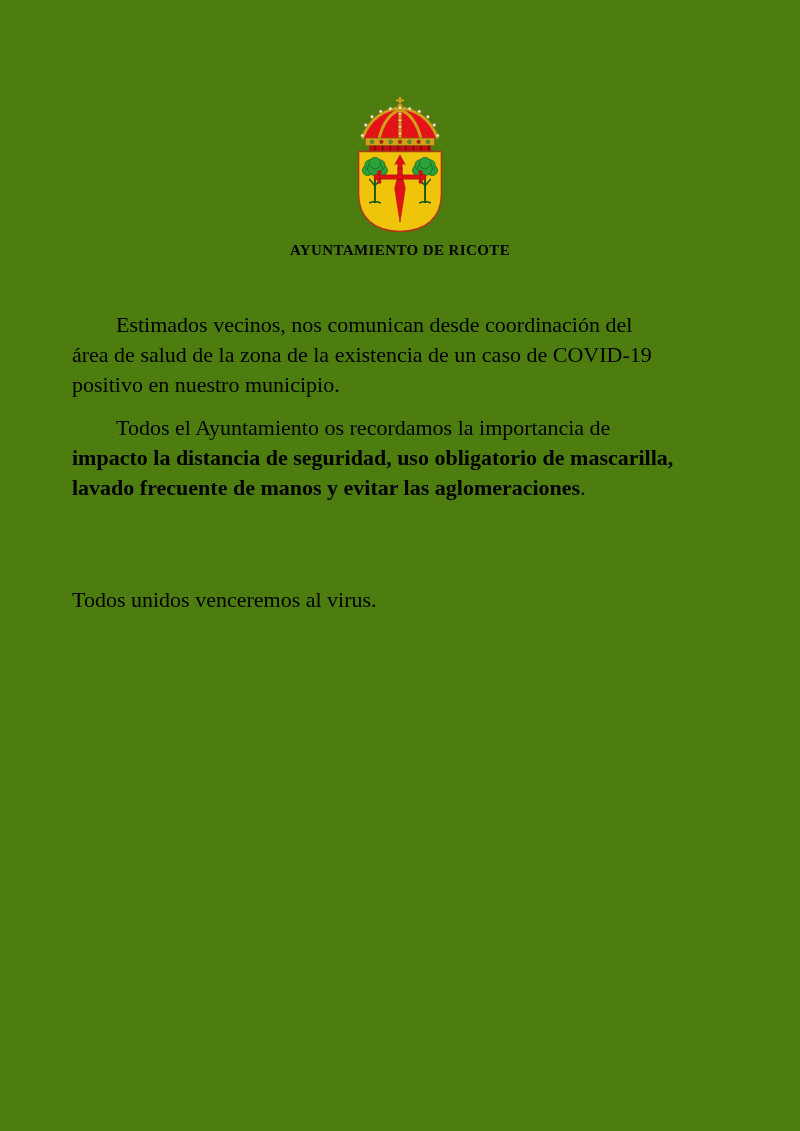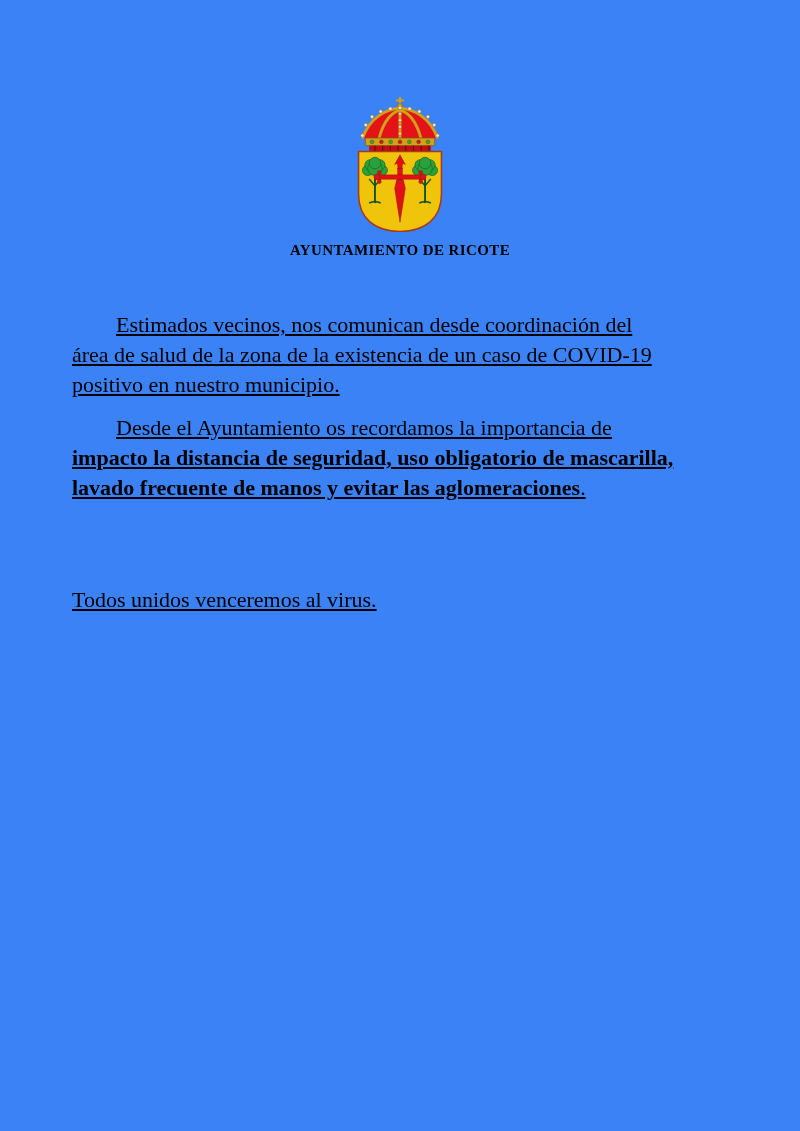--- a/index.html
+++ b/index.html
@@ -1,20 +1,20 @@
 <!DOCTYPE html>
 <html><head>
 <meta charset="utf-8">
 <style>
   html, body { margin: 0; padding: 0; background: #ffffff; }
   .page {
     position: relative;
     width: 800px;
     height: 1131px;
-    background: #3b82f6;
+    background: #4d7c0f;
     overflow: hidden;
     font-family: "Liberation Serif", "DejaVu Serif", serif;
     color: #000000;
   }
   .crest {
     display: block;
     width: 106px;
     height: 135px;
     margin: 97px auto 0 auto;
   }
@@ -23,21 +23,20 @@
     text-align: center;
     font-size: 15px;
     font-weight: bold;
     letter-spacing: 0.4px;
     line-height: 19px;
   }
   .doc-body {
     margin: 50px 60px 0 72px;
     font-size: 22px;
     line-height: 30px;
-    text-decoration: underline;
   }
   .para {
     margin: 0 0 13px 0;
     white-space: pre;
     text-indent: 44px;
   }
   .para .bold { font-weight: bold; }
   .closing {
     margin: 82px 0 0 0;
     white-space: pre;
@@ -134,21 +133,21 @@
       <path d="M51.5,86 L58.5,86 L60.5,95 L55,130 L49.5,95 Z"></path>
     </g>
   </svg>
 
   <div class="org-name">AYUNTAMIENTO DE RICOTE</div>
 
   <div class="doc-body">
       <p class="para"><span>Estimados vecinos, nos comunican desde coordinación del
 área de salud de la zona de la existencia de un caso de COVID-19
 positivo en nuestro municipio.</span></p>
-      <p class="para"><span>Desde el Ayuntamiento os recordamos la importancia de
+      <p class="para"><span>Todos el Ayuntamiento os recordamos la importancia de
 </span><span class="bold">impacto la distancia de seguridad, uso obligatorio de mascarilla,
 lavado frecuente de manos y evitar las aglomeraciones</span><span>.</span></p>
     </div>
 
   <div class="doc-body" style="margin-top:0;">
     <p class="closing">Todos unidos venceremos al virus.</p>
   </div>
 
 </div>
 

